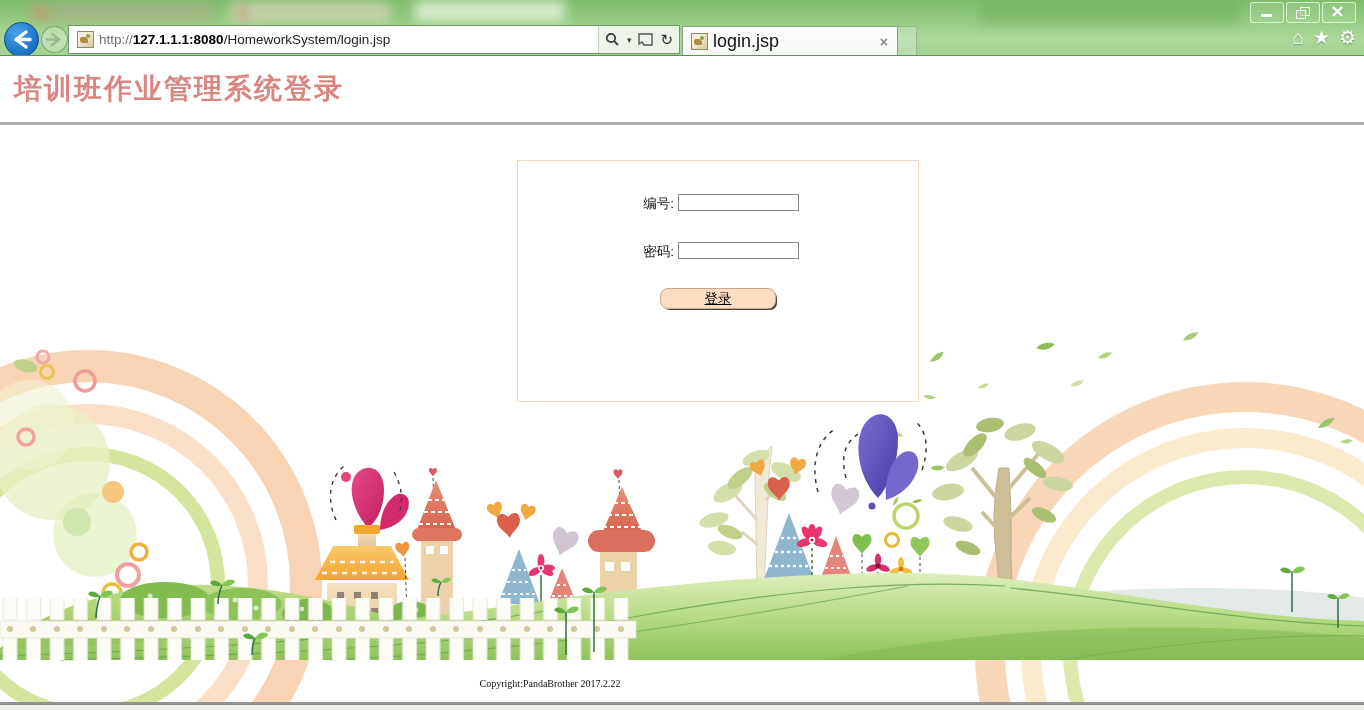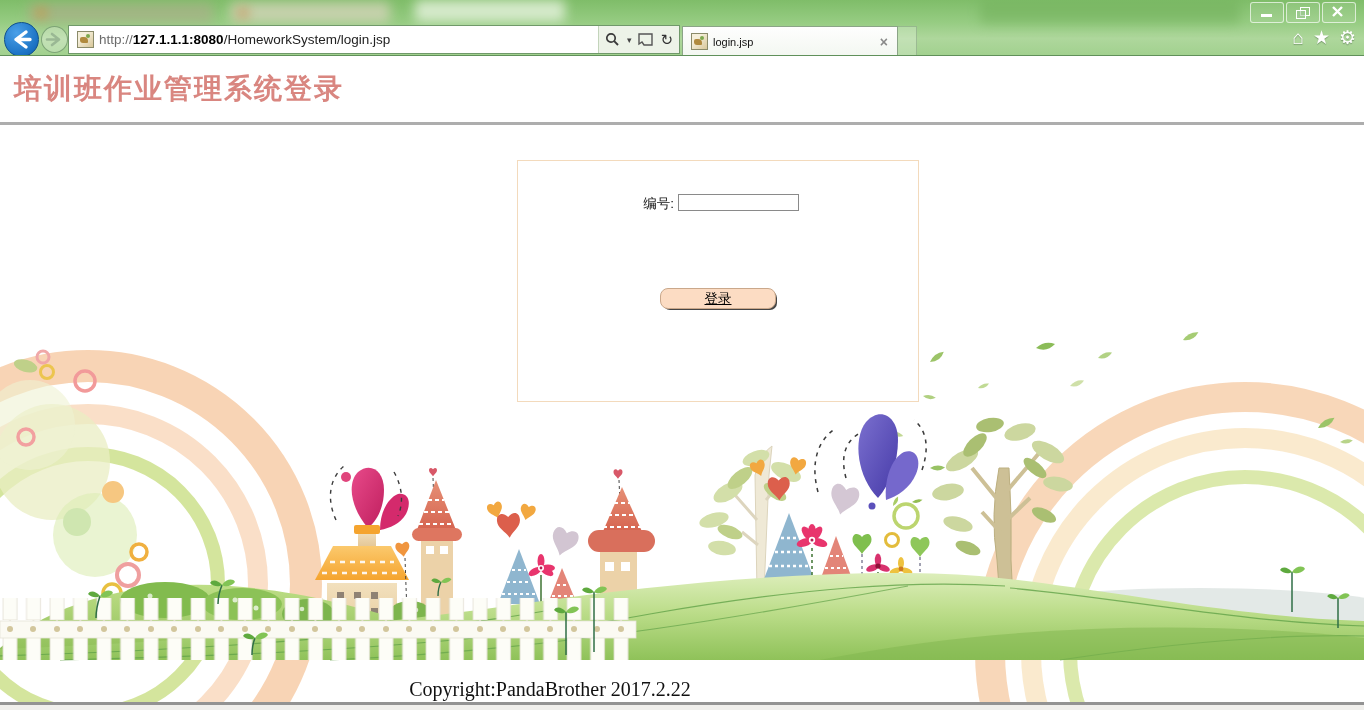--- a/index.html
+++ b/index.html
@@ -34,21 +34,21 @@
   .urltext .pre{color:#6b6b6b;}
   .urltext .host{color:#000;font-weight:bold;}
   .urltext .path{color:#222;}
   .addrctrls{display:flex;align-items:center;height:100%;background:#edf3e8;
     border-left:1px solid #c3d4bb;padding:0 6px;gap:7px;flex:0 0 auto;}
   .caret{font-size:9px;color:#444;}
   .ic-refresh{font-size:15px;color:#333;line-height:1;}
   .tab{position:absolute;left:682px;top:4px;width:214px;height:29px;
     background:linear-gradient(#fefefe,#f3f7f1);border:1px solid #8ba487;border-bottom:none;
     display:flex;align-items:center;z-index:1;}
-  .tabtitle{font-size:11px;color:#111;flex:1;}
+  .tabtitle{font-size:18px;color:#111;flex:1;}
   .tabclose{color:#8a8a8a;font-size:14px;padding:0 9px;font-weight:bold;}
   .tabstub{position:absolute;left:897px;top:4px;width:18px;height:29px;background:rgba(255,255,255,.25);border:1px solid rgba(120,150,115,.5);}
   .chromeicons{position:absolute;right:8px;top:5px;display:flex;gap:9px;z-index:2;}
   .cicon{color:#fff;font-size:19px;line-height:22px;text-shadow:0 1px 1px rgba(60,90,55,.5);}
 
   
   .page{position:absolute;left:0;top:56px;width:1364px;height:654px;background:#fff;overflow:hidden;}
   .bgart{position:absolute;left:0;top:0;z-index:0;}
   .ptitle{position:absolute;left:14px;top:14px;z-index:2;font-family:"DejaVu Serif","Liberation Serif",serif;
     font-size:28px;font-weight:bold;color:#d98680;letter-spacing:2px;}
@@ -57,21 +57,21 @@
     border:1px solid #f3dabc;z-index:3;background:transparent;margin-left:35px;}
   .frow{position:absolute;left:0;width:100%;height:18px;}
   .flabel{position:absolute;left:78px;width:78px;text-align:right;font-size:13.5px;color:#111;top:1px;}
   .finput{position:absolute;left:160px;top:0;width:115px;height:15px;border:1px solid #8a8a8a;
     font-size:12px;padding:0 2px;background:#fff;}
   .loginbtn{position:absolute;left:142px;top:127px;width:116px;height:21px;border-radius:8px;
     background:#fcdcc3;border:1px solid #caa88b;box-shadow:2px 2px 0 -1px #454545;
     font-size:13.5px;color:#000;text-decoration:underline;cursor:pointer;
     font-family:"Liberation Sans","DejaVu Sans",sans-serif;}
   .pfooter{position:absolute;left:0;top:622px;width:1100px;text-align:center;z-index:3;
-    font-family:"Liberation Serif","DejaVu Serif",serif;font-size:20px;color:#111;}
+    font-family:"Liberation Serif","DejaVu Serif",serif;font-size:10px;color:#111;}
   .botline{position:absolute;left:0;top:646px;width:1364px;height:3px;background:#939393;z-index:3;}
   .botstrip{position:absolute;left:0;top:649px;width:1364px;height:6px;background:#f0efec;z-index:3;}
 </style>
 </head>
 <body>
 
 <div class="win">
 
   <div class="chrome">
 
@@ -493,20 +493,24 @@
     </svg>
 
     <div class="ptitle">培训班作业管理系统登录</div>
     <div class="pdivider"></div>
 
     <div class="loginbox">
       <div class="frow" style="top:33px;">
         <span class="flabel">编号:</span>
         <input class="finput" type="text" value="" style="">
       </div>
+      <div class="frow" style="top:81px;">
+        <span class="flabel">密码:</span>
+        <input class="finput" type="password" value="" style="">
+      </div>
       <button class="loginbtn">登录</button>
     </div>
 
     <div class="pfooter">Copyright:PandaBrother 2017.2.22</div>
     <div class="botline"></div>
     <div class="botstrip"></div>
   </div>
 </div>
 
 </body></html>

